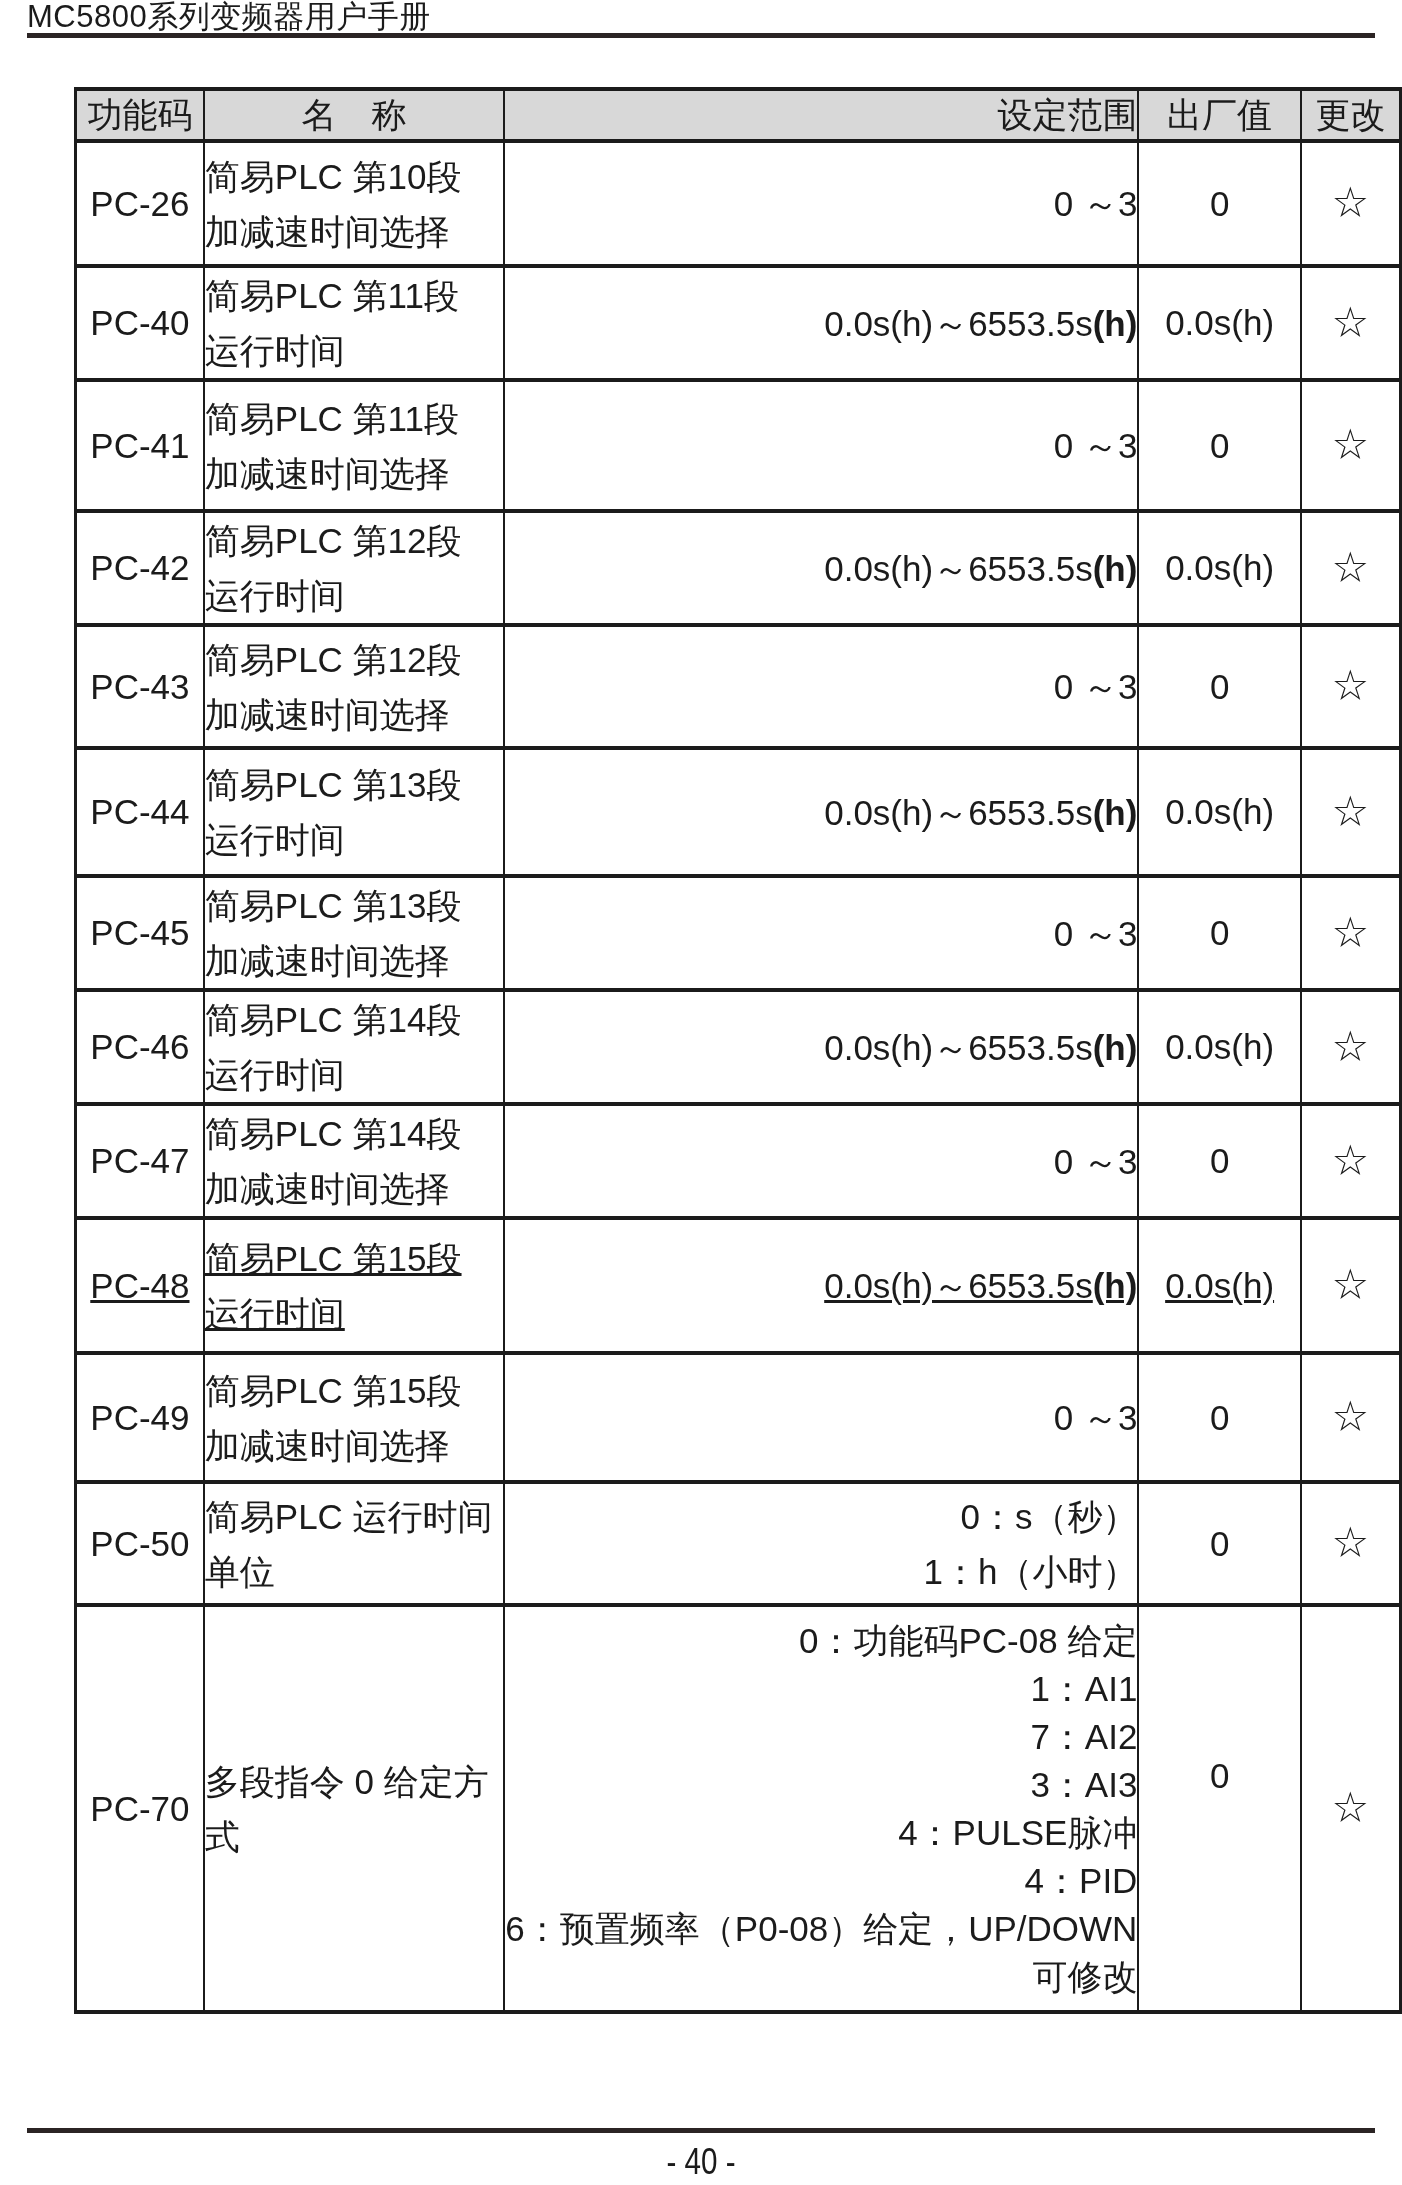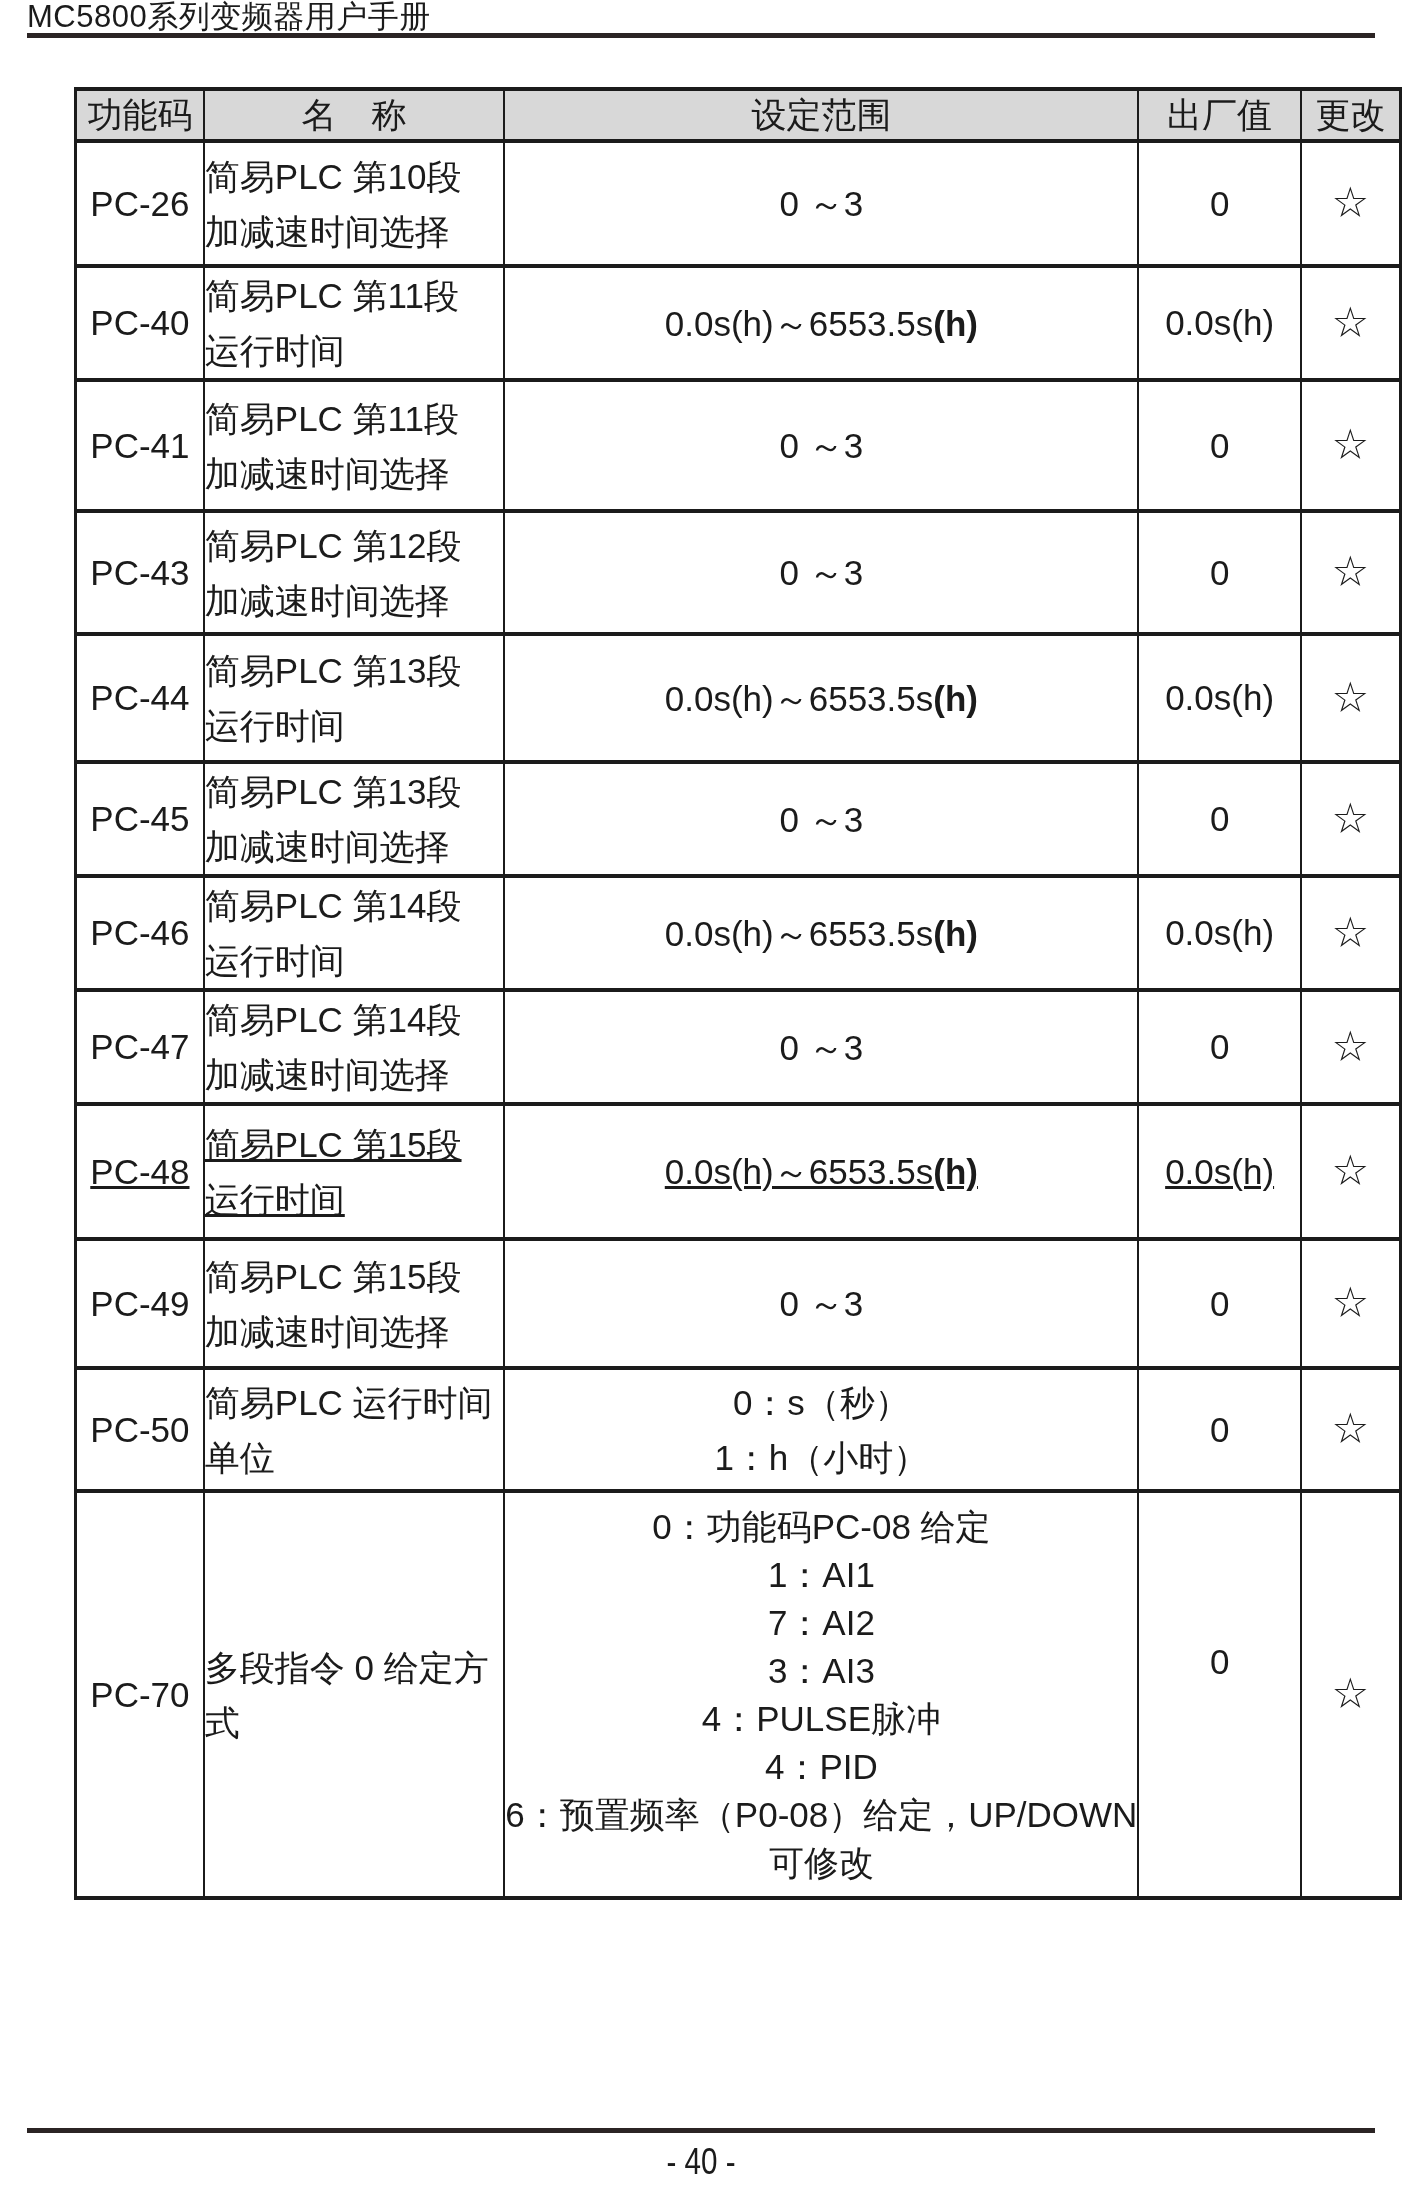--- a/index.html
+++ b/index.html
@@ -36,21 +36,21 @@
   .param-table td {
     border-left: 2px solid #1b1b1b; border-right: 2px solid #1b1b1b;
     vertical-align: middle;
     font-size: 35px;
     padding: 0;
     overflow: hidden;
   }
   .header-row { height: 52px; background: #d8d8d8; }
   .code-cell, .factory-cell, .change-cell, .name-cell-h { text-align: center; }
   .name-cell  { text-align: left; padding-left: 22px; }
-  .range-cell { text-align: center; padding-left: 26px; }
+  .range-cell { text-align: right; padding-left: 26px; }
   .name-line  { line-height: 55px; white-space: nowrap; }
   .range-line { line-height: 55px; white-space: nowrap; }
   .range-cell.compact .range-line { line-height: 48px; }
   .range-bold { font-weight: bold; }
   .star { font-size: 42px; line-height: 1; display: inline-block; }
   .factory-value.raised { position: relative; top: -33px; display: inline-block; }
   .bottom-rule {
     position: absolute; left: 27px; top: 2128px;
     width: 1348px; height: 5px;
     background: #2b2424;
@@ -114,20 +114,32 @@
         <td class="name-cell">
           <div class="name-line">简易PLC 第11段</div>
           <div class="name-line">加减速时间选择</div>
         </td>
         <td class="range-cell">
           <div class="range-line"><span class="range-text">0 ～3</span></div>
         </td>
         <td class="factory-cell"><span class="factory-value">0</span></td>
         <td class="change-cell"><span class="star">☆</span></td>
       </tr>
+      <tr class="param-row" style="height: 99px;">
+        <td class="code-cell"><span>PC-42</span></td>
+        <td class="name-cell">
+          <div class="name-line">简易PLC 第12段</div>
+          <div class="name-line">运行时间</div>
+        </td>
+        <td class="range-cell">
+          <div class="range-line"><span class="range-text">0.0s(h)～6553.5s</span><span class="range-bold">(h)</span></div>
+        </td>
+        <td class="factory-cell"><span class="factory-value">0.0s(h)</span></td>
+        <td class="change-cell"><span class="star">☆</span></td>
+      </tr>
       <tr class="param-row" style="height: 123px;">
         <td class="code-cell"><span>PC-43</span></td>
         <td class="name-cell">
           <div class="name-line">简易PLC 第12段</div>
           <div class="name-line">加减速时间选择</div>
         </td>
         <td class="range-cell">
           <div class="range-line"><span class="range-text">0 ～3</span></div>
         </td>
         <td class="factory-cell"><span class="factory-value">0</span></td>

